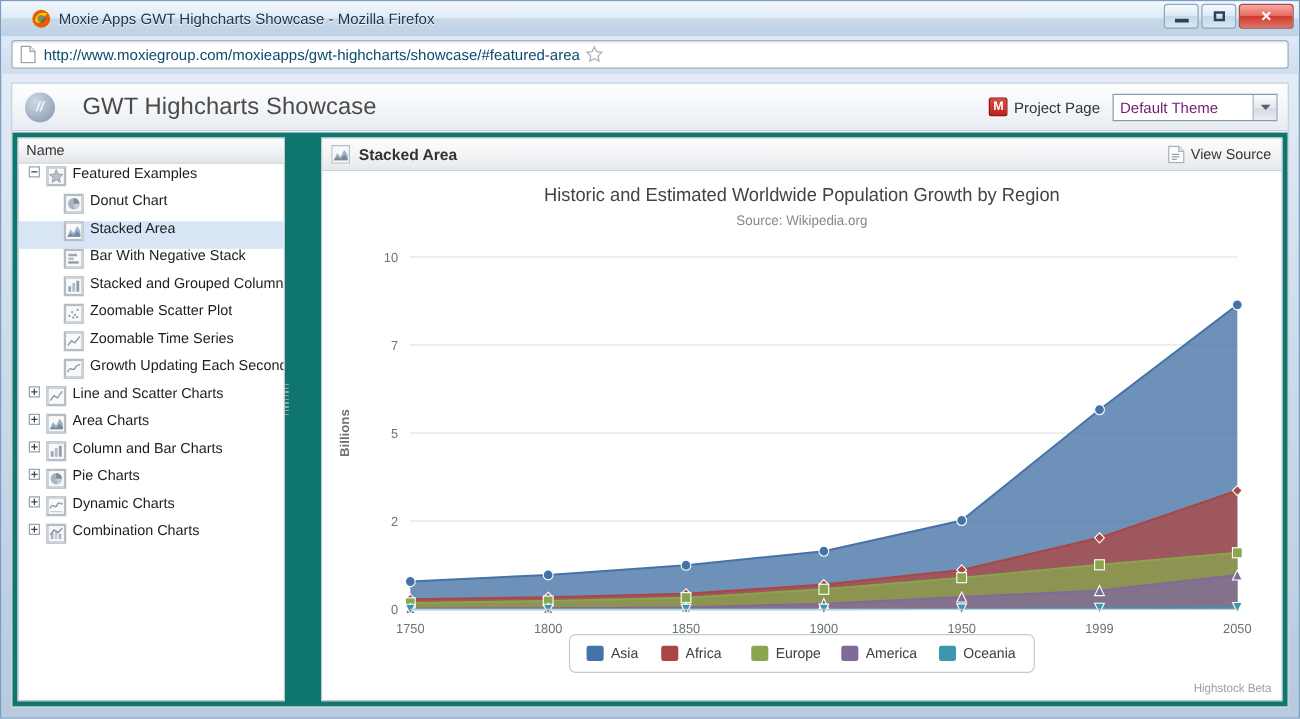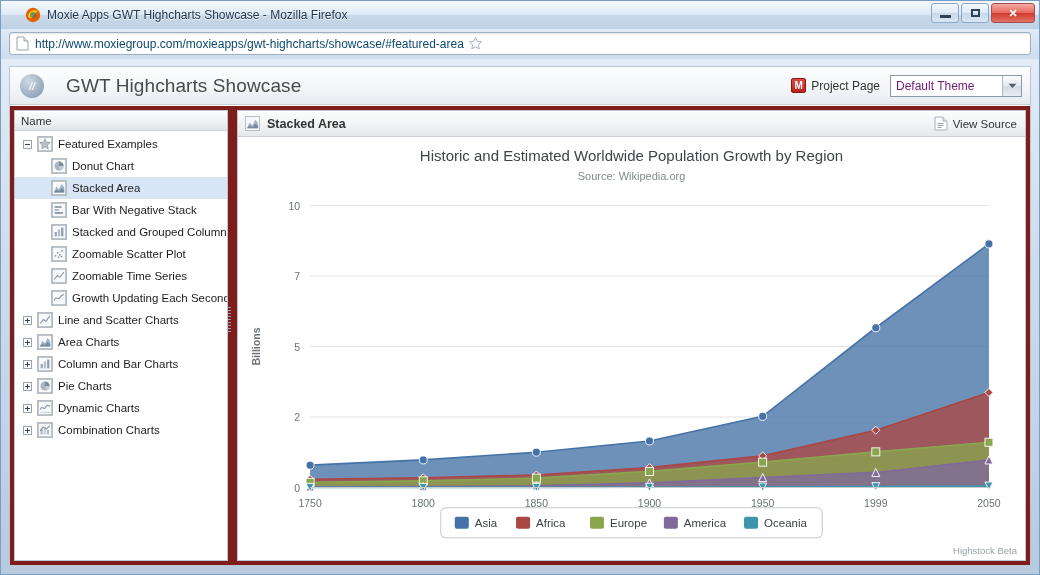--- a/index.html
+++ b/index.html
@@ -140,21 +140,22 @@
     background: linear-gradient(to bottom,#fcfdfe,#e3e9ef 50%,#d2dae2 51%,#e9eef3);
     border-left: 1px solid #aab6c2;
     display: flex; align-items: center; justify-content: center;
   }
 
   
   #body-split {
     position: absolute;
     top: 39px; left: 0; right: 0; bottom: 0;
     display: flex;
-    background: #7f1d1d;
+    background: #0f766e;
+    gap: 20px;
   }
 
   
   #sidebar {
     width: 214px; flex: 0 0 auto;
     margin: 4px 0 4px 4px;
     background: #fff;
     border: 1px solid #bfc7cf;
     display: flex; flex-direction: column;
     position: relative;
@@ -163,21 +164,21 @@
     height: 20px; flex: 0 0 auto;
     background: linear-gradient(to bottom,#fdfdfd 0%,#eef0f2 60%,#e2e5e8 100%);
     border-bottom: 1px solid #ccd2d8;
     display: flex; align-items: center;
     padding-left: 6px;
     font-size: 11.5px; color: #333;
   }
   #tree { flex: 1 1 auto; overflow: hidden; padding-top: 2px; }
   .tree-row {
     height: 22px;
-    display: flex; align-items: center;
+    display: flex; align-items: flex-start;
     font-size: 11.5px; color: #1d1d1d;
     white-space: nowrap;
     cursor: default;
   }
   .tree-row.selected { background: #d7e5f5; }
   .expander {
     width: 9px; height: 9px; flex: 0 0 auto;
     border: 1px solid #9aa4ae; background: #fff;
     margin-left: 8px; margin-right: 5px;
     position: relative;

